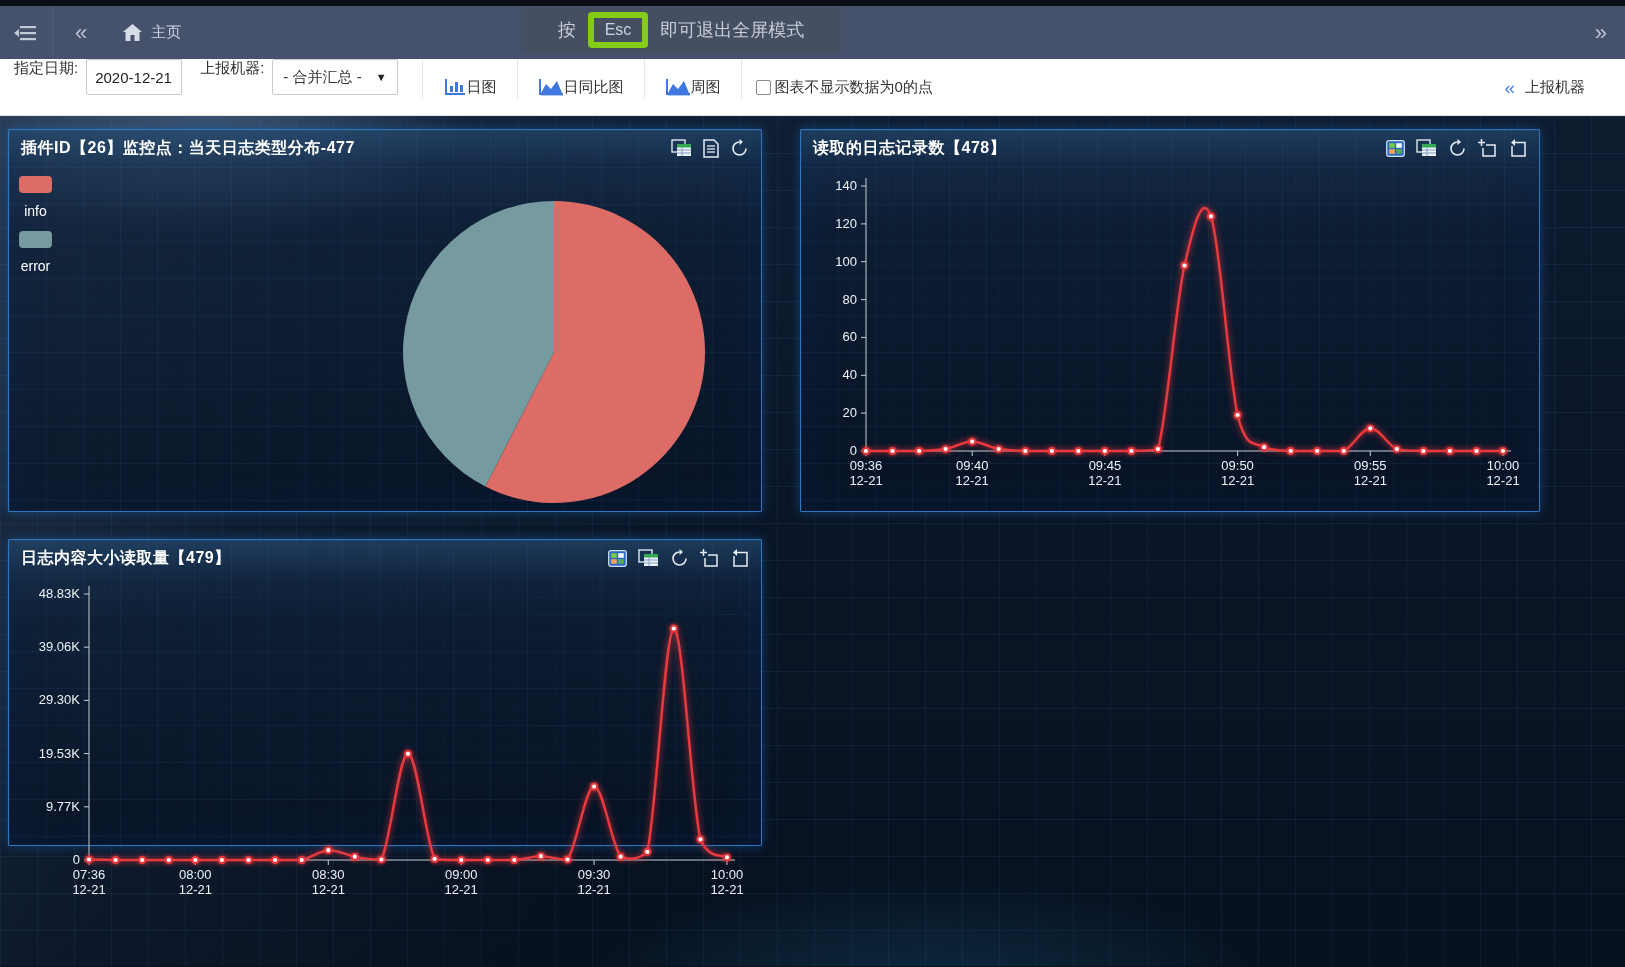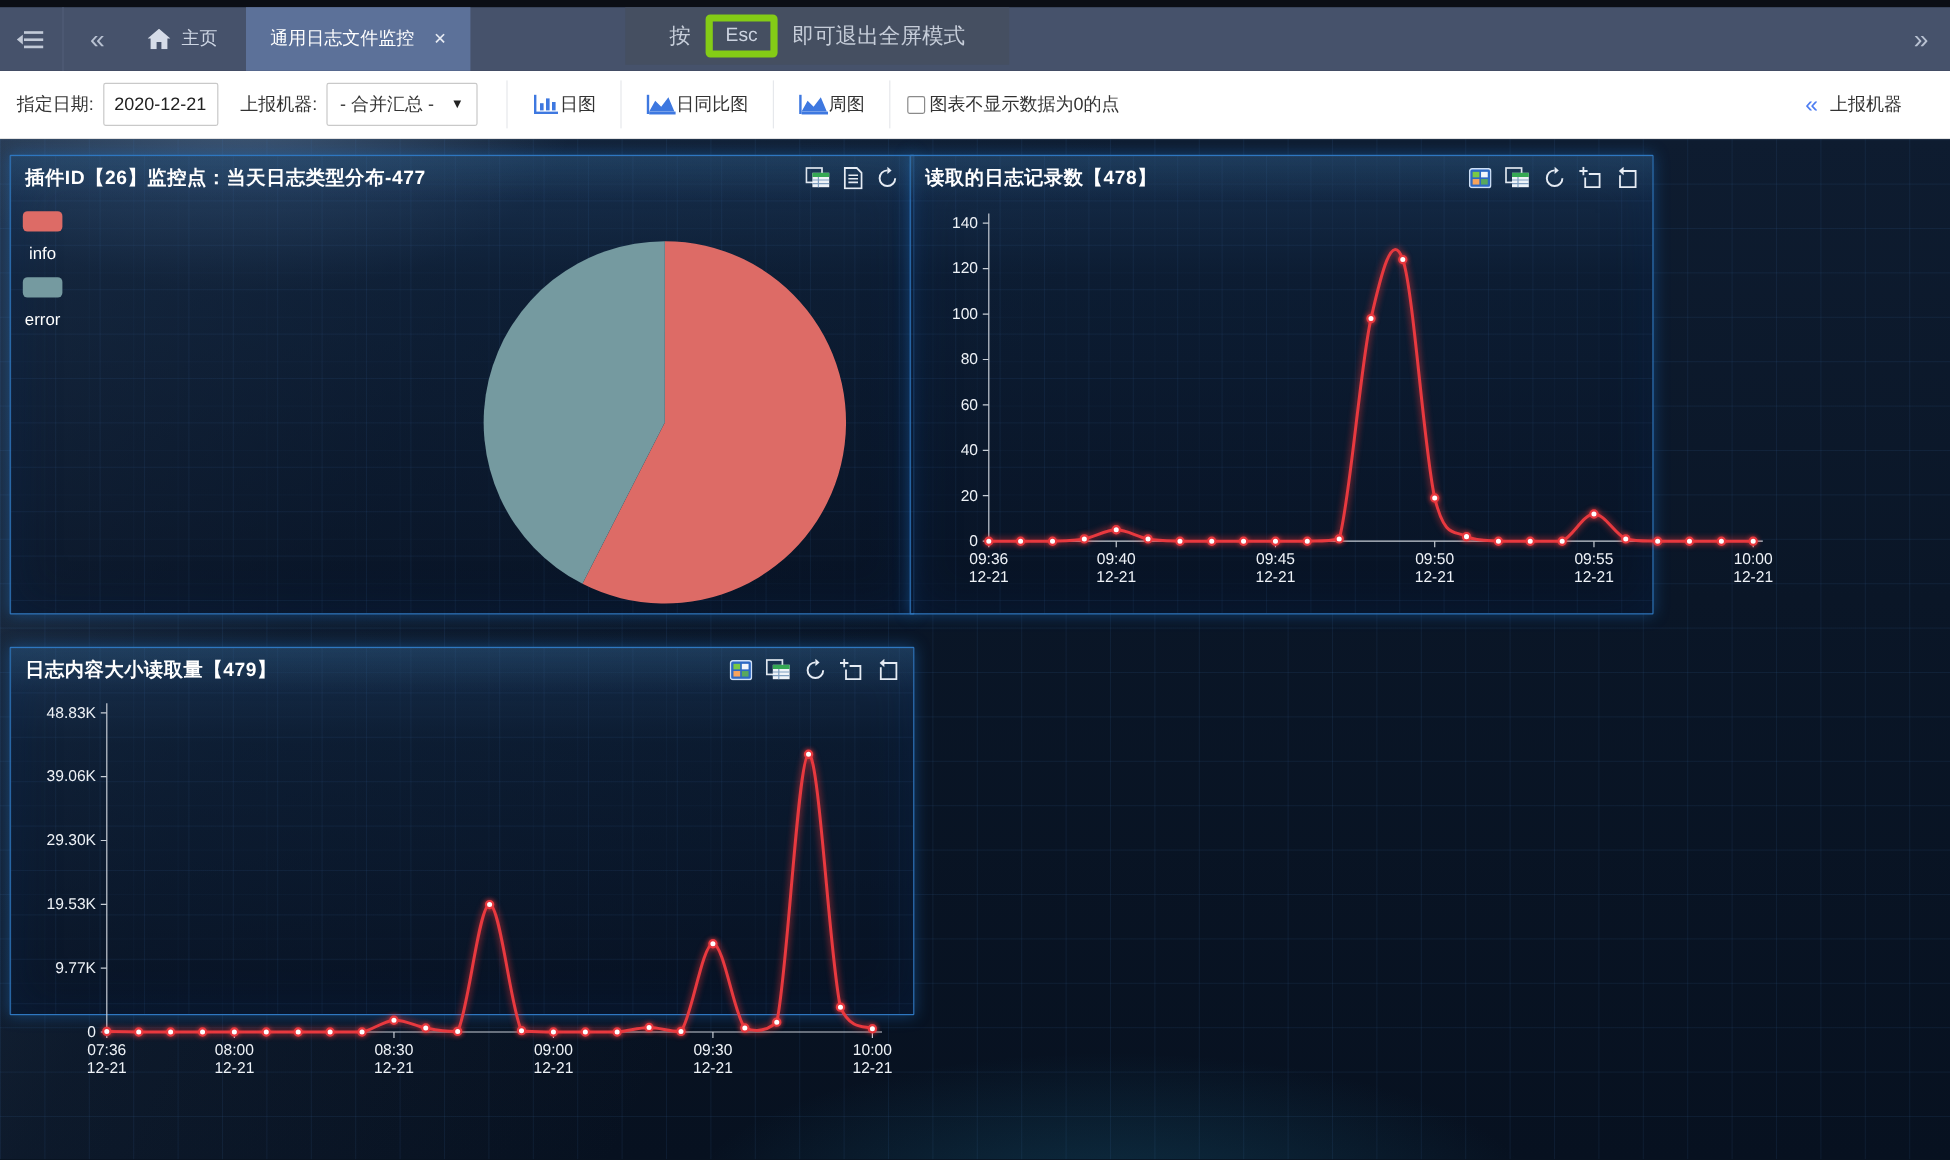--- a/index.html
+++ b/index.html
@@ -19,21 +19,21 @@
   .tab-close { font-size:13px; color:#e8ecf4; cursor:pointer; }
   .nav-right { margin-left:auto; padding-right:18px; }
   .toast { position:absolute; left:521px; top:0; width:320px; height:48px;
     background:#454f61; display:flex; align-items:center; justify-content:center;
     font-size:18px; color:#c6cdd9; z-index:5; }
   .toast .esc-key { display:inline-block; border:6px solid #84cc16; border-radius:4px;
     padding:3px 11px; margin:0 12px; font-size:16px; color:#ccd3e0; }
 
   
   .toolbar { height:57px; background:#ffffff; border-bottom:1px solid #e2e2e2;
-    display:flex; align-items:center; padding:0 14px; font-size:15px; color:#333; }
+    display:flex; padding:0 14px; font-size:15px; color:#333; }
   .tb-label { margin-right:8px; }
   .tb-input { width:96px; height:36px; border:1px solid #c9c9c9; border-radius:2px;
     padding:0 8px; font-size:15px; color:#222; font-family:"Liberation Sans",sans-serif; }
   .tb-select { height:36px; border:1px solid #c9c9c9; border-radius:2px; background:#fff;
     padding:0 10px; margin-right:10px; display:flex; align-items:center; gap:14px; cursor:pointer; }
   .tb-select .caret { font-size:11px; color:#222; }
   .tb-div { width:1px; height:40px; background:#e6e8ec; margin:0 14px; }
   .tb-btn { display:flex; align-items:center; cursor:pointer; padding:0 6px; }
   .tb-btn svg { display:block; }
   .tb-check { display:flex; align-items:center; gap:4px; cursor:pointer; }
@@ -65,21 +65,21 @@
     background-size:37px 37px; pointer-events:none; }
   .panel-head { position:relative; height:36px; display:flex; align-items:center;
     padding:0 12px; z-index:2;
     background:linear-gradient(180deg, rgba(70,120,150,0.20), rgba(20,45,80,0.05)); }
   .panel-title { color:#fff; font-size:16px; font-weight:bold; letter-spacing:0.5px; }
   .head-icons { margin-left:auto; display:flex; align-items:center; gap:11px; }
   .head-icons .hicon { cursor:pointer; display:block; }
   .panel-body { position:relative; z-index:1; }
 
   #panel-pie   { left:8px;  top:13px;  width:754px; height:383px; }
-  #panel-l478  { left:758px; top:13px; width:620px; height:383px; }
+  #panel-l478  { left:800px; top:13px; width:740px; height:383px; }
   #panel-l479  { left:8px;  top:423px; width:754px; height:307px; }
 
   .legend { position:absolute; left:10px; top:10px; z-index:3; }
   .legend-item { display:flex; align-items:center; gap:10px; margin-bottom:12px; cursor:pointer;flex-direction:column; }
   .legend-swatch { width:33px; height:17px; border-radius:4px; }
   .legend-label { color:#fff; font-size:14px; }
 
   svg text.tick { font-family:"Liberation Sans",sans-serif; font-size:13px; fill:#eef2f7; }
   svg .axis { stroke:#c7ced6; stroke-width:1; }
   svg .line { fill:none; stroke-width:2.5; stroke-linejoin:round;
@@ -101,24 +101,20 @@
       <path d="M5 6 L0 10 L5 14 Z" fill="#c2cad8"></path>
     </svg>
   </div>
   <div class="nav-sep"></div>
   <div class="nav-chevron">«</div>
   <div class="nav-home">
     <svg width="19" height="17" viewBox="0 0 19 17">
       <path d="M9.5 0 L19 8 L16.5 8 L16.5 17 L11.5 17 L11.5 11 L7.5 11 L7.5 17 L2.5 17 L2.5 8 L0 8 Z" fill="#d6dce8"></path>
     </svg>
     <span>主页</span>
-  </div>
-  <div class="nav-tab">
-    <span>通用日志文件监控</span>
-    <span class="tab-close">✕</span>
   </div>
   <div class="nav-chevron nav-right">»</div>
 
   <div class="toast">
     <span>按</span>
     <span class="esc-key">Esc</span>
     <span>即可退出全屏模式</span>
   </div>
 </div>
 

